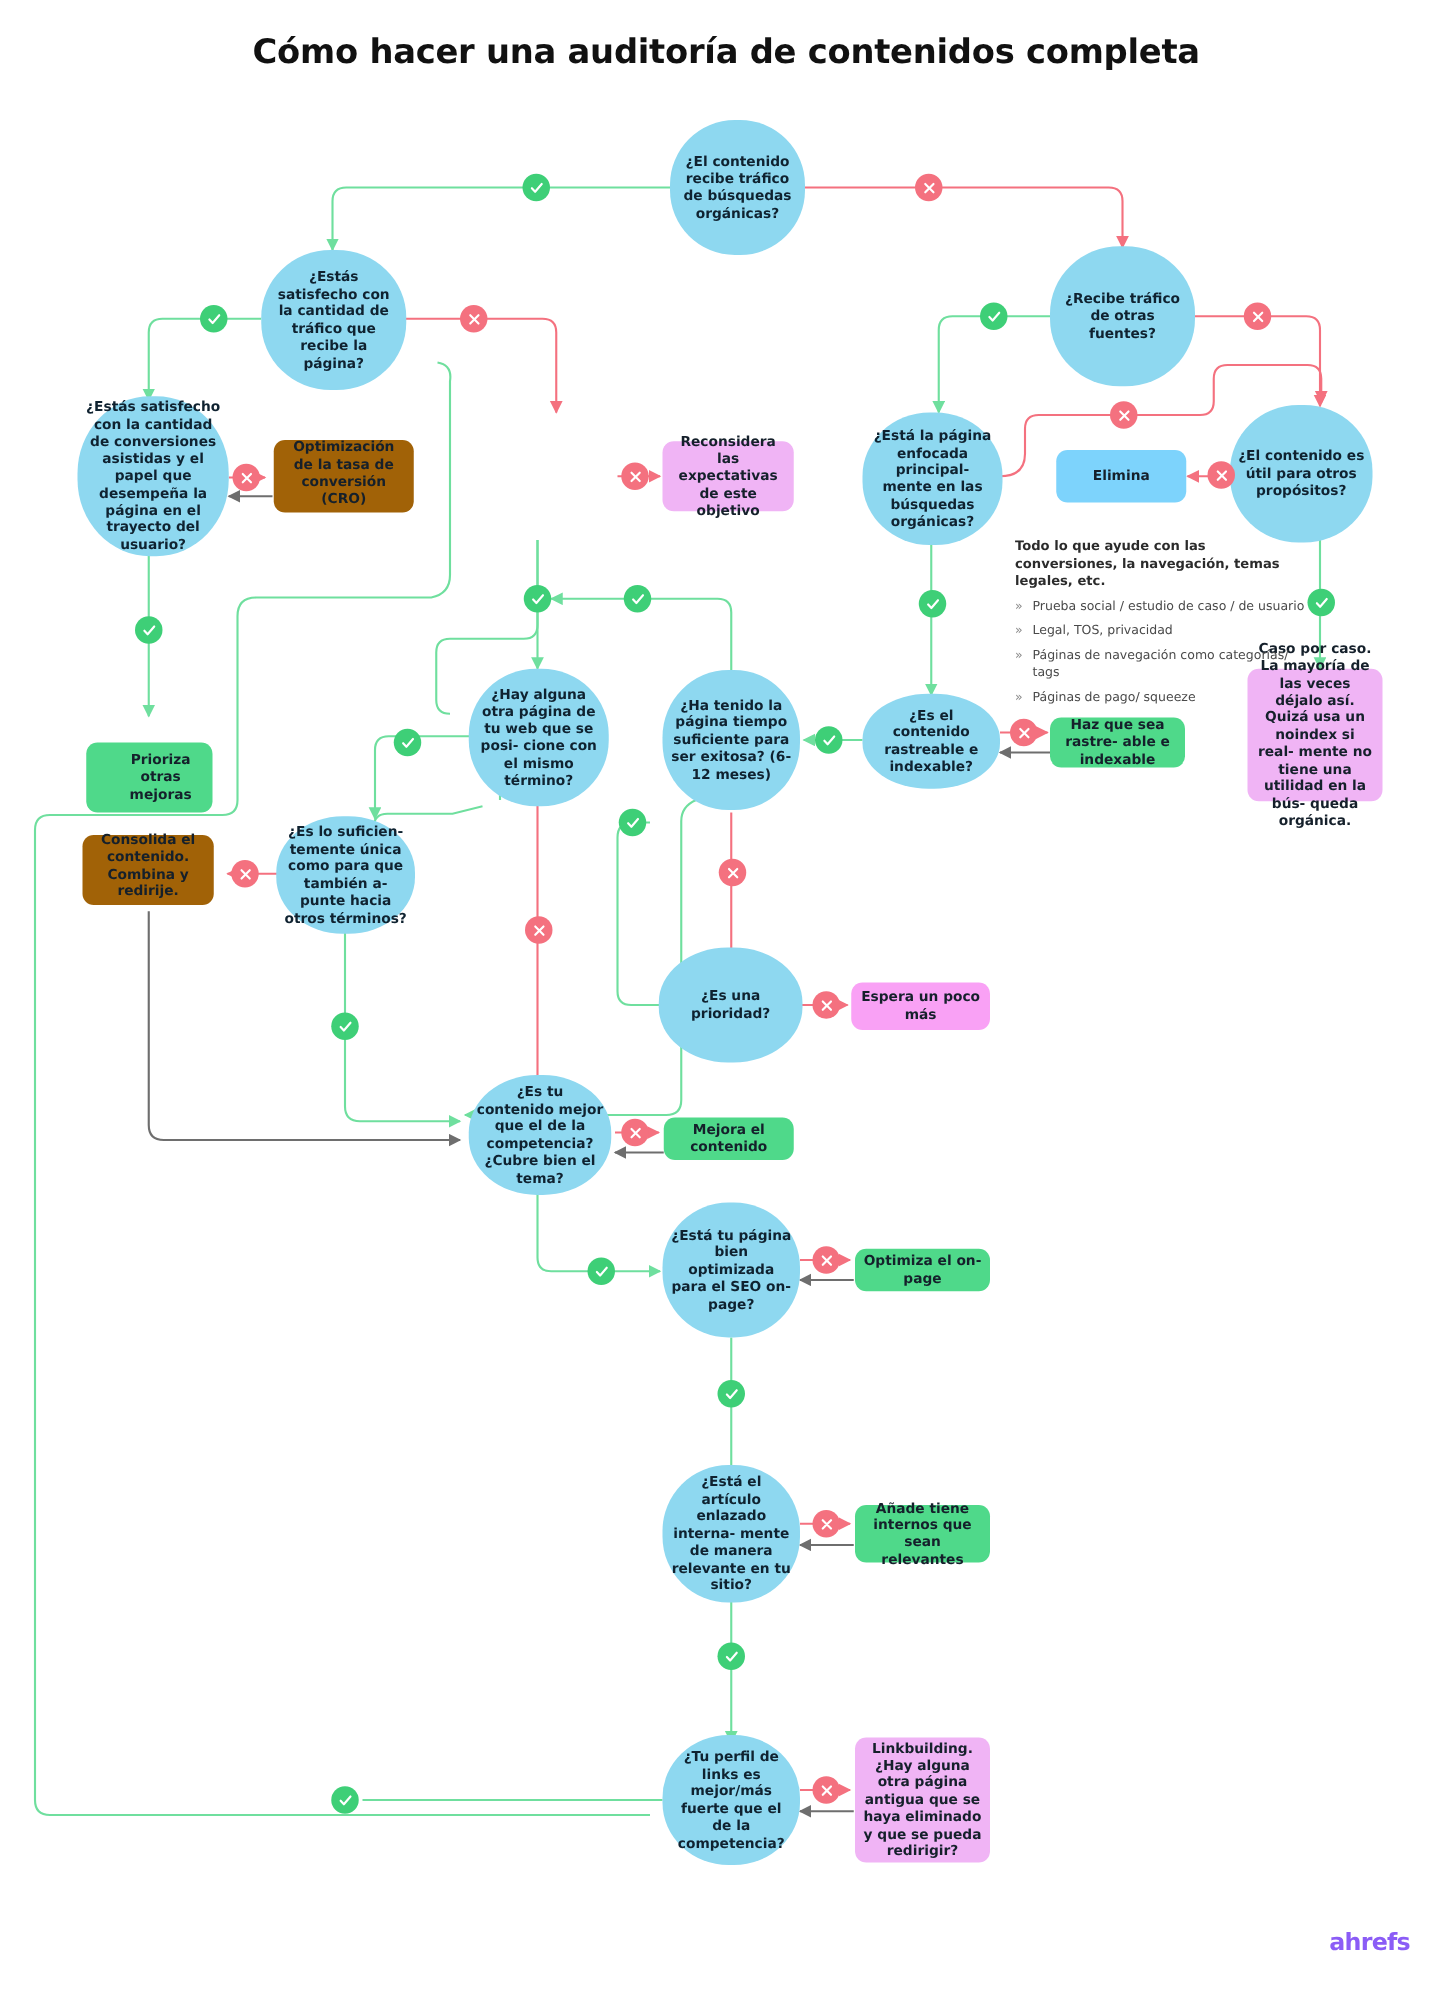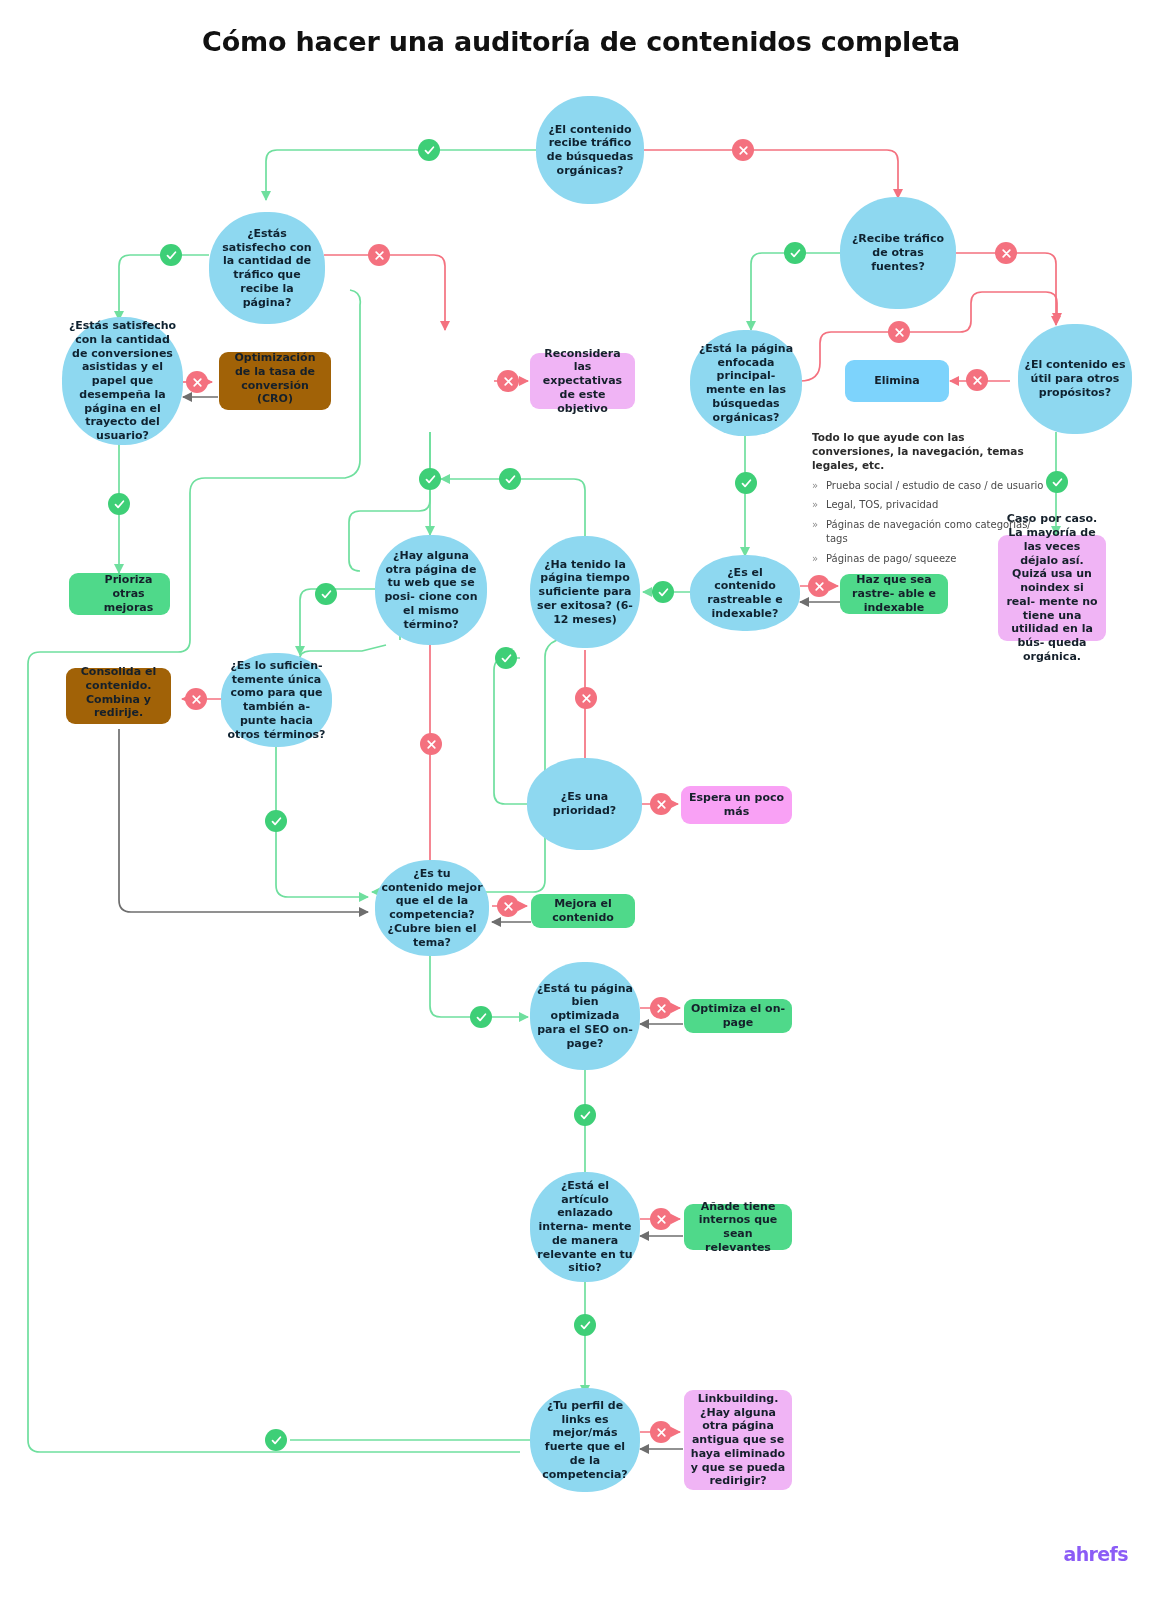--- a/index.html
+++ b/index.html
@@ -260,54 +260,54 @@
       <path d="M683,1449 L640,1449" stroke="#6e6e6e" marker-end="url(#ak)"></path>
 
       <path d="M530,1440 L290,1440" stroke="#6fdf9e"></path>
     </g>
   </svg>
 
   <div class="node decision" style="left:536px; top:96px; width:108px; height:108px;">
     <span>¿El contenido recibe tráfico de búsquedas orgánicas?</span>
   </div>
 
-  <div class="node decision" style="left:209px; top:212px; width:116px; height:112px;">
+  <div class="node decision" style="left:209px; top:200px; width:116px; height:112px;">
     <span>¿Estás satisfecho con la cantidad de tráfico que recibe la página?</span>
   </div>
 
   <div class="node decision" style="left:62px; top:317px; width:121px; height:128px;">
     <span>¿Estás satisfecho con la cantidad de conversiones asistidas y el papel que desempeña la página en el trayecto del usuario?</span>
   </div>
 
   <div class="node rect orange" style="left:219px; top:352px; width:112px; height:58px;">
     <span>Optimización de la tasa de conversión (CRO)</span>
   </div>
 
-  <div class="node rect green" style="left:69px; top:573px; width:101px; height:42px;padding-left:24px;">
+  <div class="node rect green" style="left:69px; top:594px; width:101px; height:56px;padding-left:24px;">
     <span>Prioriza otras mejoras</span>
   </div>
 
 
   <div class="node rect violet" style="left:530px; top:353px; width:105px; height:56px;">
     <span>Reconsidera las expectativas de este objetivo</span>
   </div>
 
   <div class="node decision" style="left:840px; top:197px; width:116px; height:112px;">
     <span>¿Recibe tráfico de otras fuentes?</span>
   </div>
 
   <div class="node decision" style="left:690px; top:330px; width:112px; height:106px;">
     <span>¿Está la página enfocada principal- mente en las búsquedas orgánicas?</span>
   </div>
 
   <div class="node rect pink" style="left:845px; top:360px; width:104px; height:42px;">
     <span>Elimina</span>
   </div>
 
-  <div class="node decision" style="left:1018px; top:324px; width:114px; height:110px;">
+  <div class="node decision" style="left:984px; top:324px; width:114px; height:110px;">
     <span>¿El contenido es útil para otros propósitos?</span>
   </div>
 
   <div class="node rect violet" style="left:998px; top:535px; width:108px; height:106px;">
     <span>Caso por caso. La mayoría de las veces déjalo así. Quizá usa un noindex si real- mente no tiene una utilidad en la bús- queda orgánica.</span>
   </div>
 
   <div class="node decision" style="left:690px; top:555px; width:110px; height:76px;justify-content:flex-end;">
     <span>¿Es el contenido rastreable e indexable?</span>
   </div>

